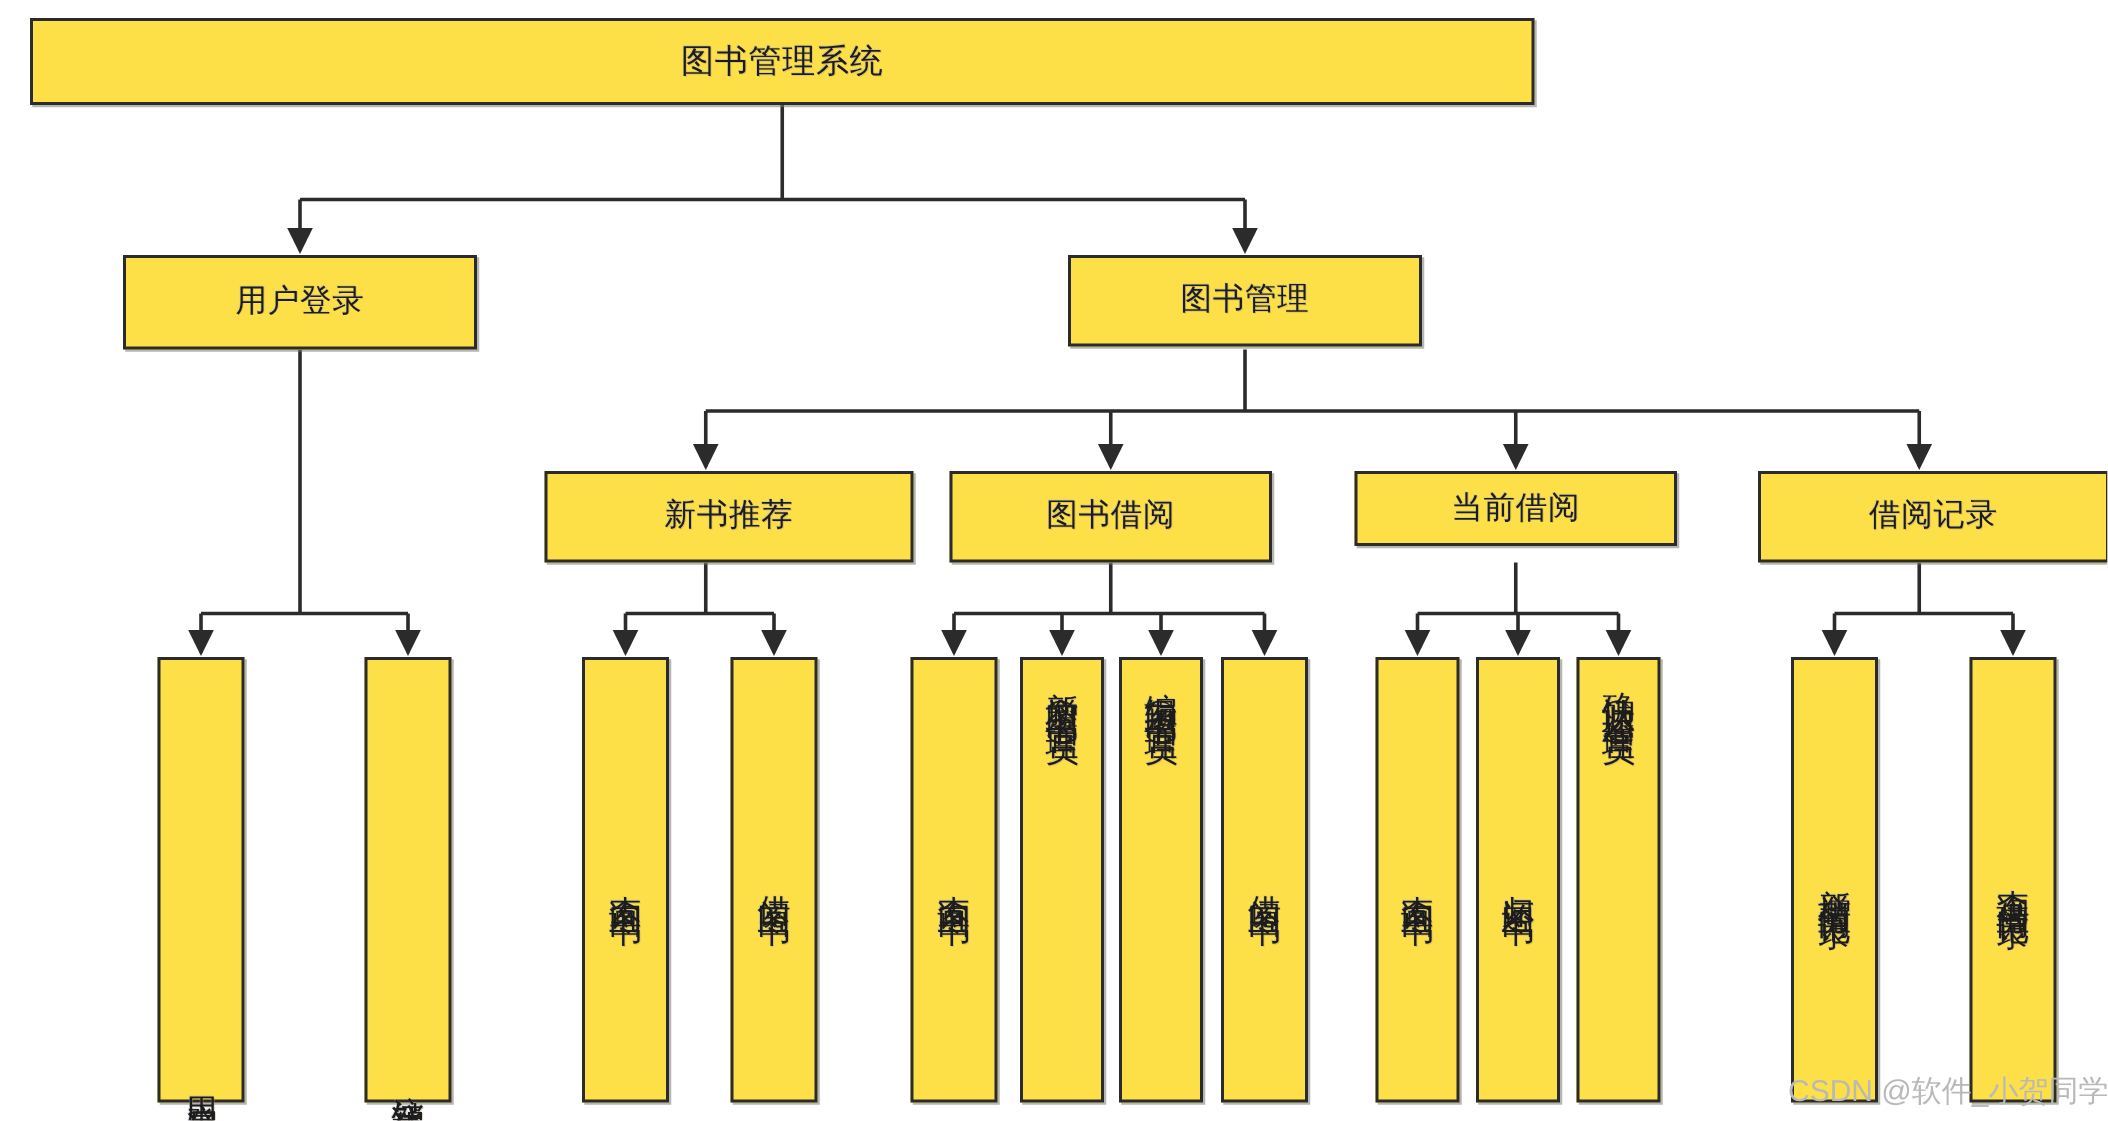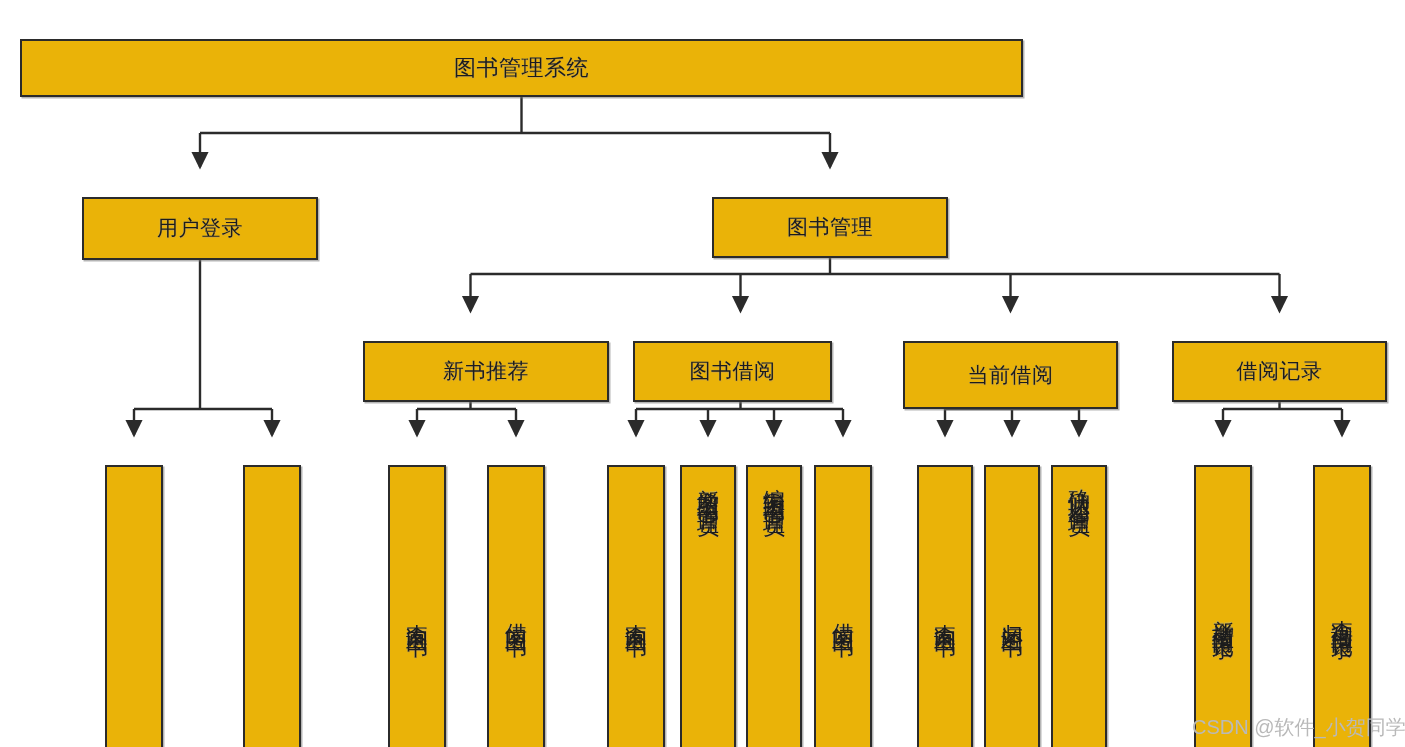--- a/index.html
+++ b/index.html
@@ -21,28 +21,27 @@
     position: absolute;
     left: 0;
     top: 0;
     width: 1405px;
     height: 747px;
     pointer-events: none;
   }
   .node {
     position: absolute;
     box-sizing: border-box;
-    background: #eab308;
+    background: #fde047;
     border: 2.2px solid #2b2b2b;
     box-shadow: 1.5px 1.5px 0 rgba(120,120,120,0.55);
     display: flex;
     align-items: center;
     justify-content: center;
     z-index: 3;
-    margin-top: 27px;
   }
   .node .lbl {
     color: #1c1c1c;
     font-size: 21px;
     line-height: 1.08;
     letter-spacing: 0.5px;
     white-space: nowrap;
     text-shadow: 0.6px 0.6px 0 rgba(190,150,110,0.40), -0.5px -0.5px 0 rgba(150,180,215,0.40);
   }
   
@@ -134,27 +133,27 @@
       </div>
       <div class="node h" style="left: 82px; top: 170px; width: 236px; height: 63px;">
         <span class="lbl">用户登录</span>
       </div>
       <div class="node h" style="left: 712px; top: 170px; width: 236px; height: 61px;">
         <span class="lbl">图书管理</span>
       </div>
       <div class="node h" style="left: 363px; top: 314px; width: 246px; height: 61px;">
         <span class="lbl">新书推荐</span>
       </div>
-      <div class="node h" style="left: 633px; top: 314px; width: 199px; height: 61px;">
+      <div class="node h" style="left: 633px; top: 314px; width: 215px; height: 61px;">
         <span class="lbl">图书借阅</span>
       </div>
-      <div class="node h" style="left: 903px; top: 314px; width: 215px; height: 68px;">
+      <div class="node h" style="left: 903px; top: 314px; width: 215px; height: 50px;">
         <span class="lbl">当前借阅</span>
       </div>
-      <div class="node h" style="left: 1172px; top: 314px; width: 215px; height: 61px;">
+      <div class="node h" style="left: 1172px; top: 314px; width: 234px; height: 61px;">
         <span class="lbl">借阅记录</span>
       </div>
       <div class="node v bottomalign" style="left: 105px; top: 438px; width: 58px; height: 297px;">
         <span class="lbl">用户登录</span>
       </div>
       <div class="node v bottomalign" style="left: 243px; top: 438px; width: 58px; height: 297px;">
         <span class="lbl">注销登录</span>
       </div>
       <div class="node v" style="left: 388px; top: 438px; width: 58px; height: 297px;">
         <span class="lbl">查询图书</span>

